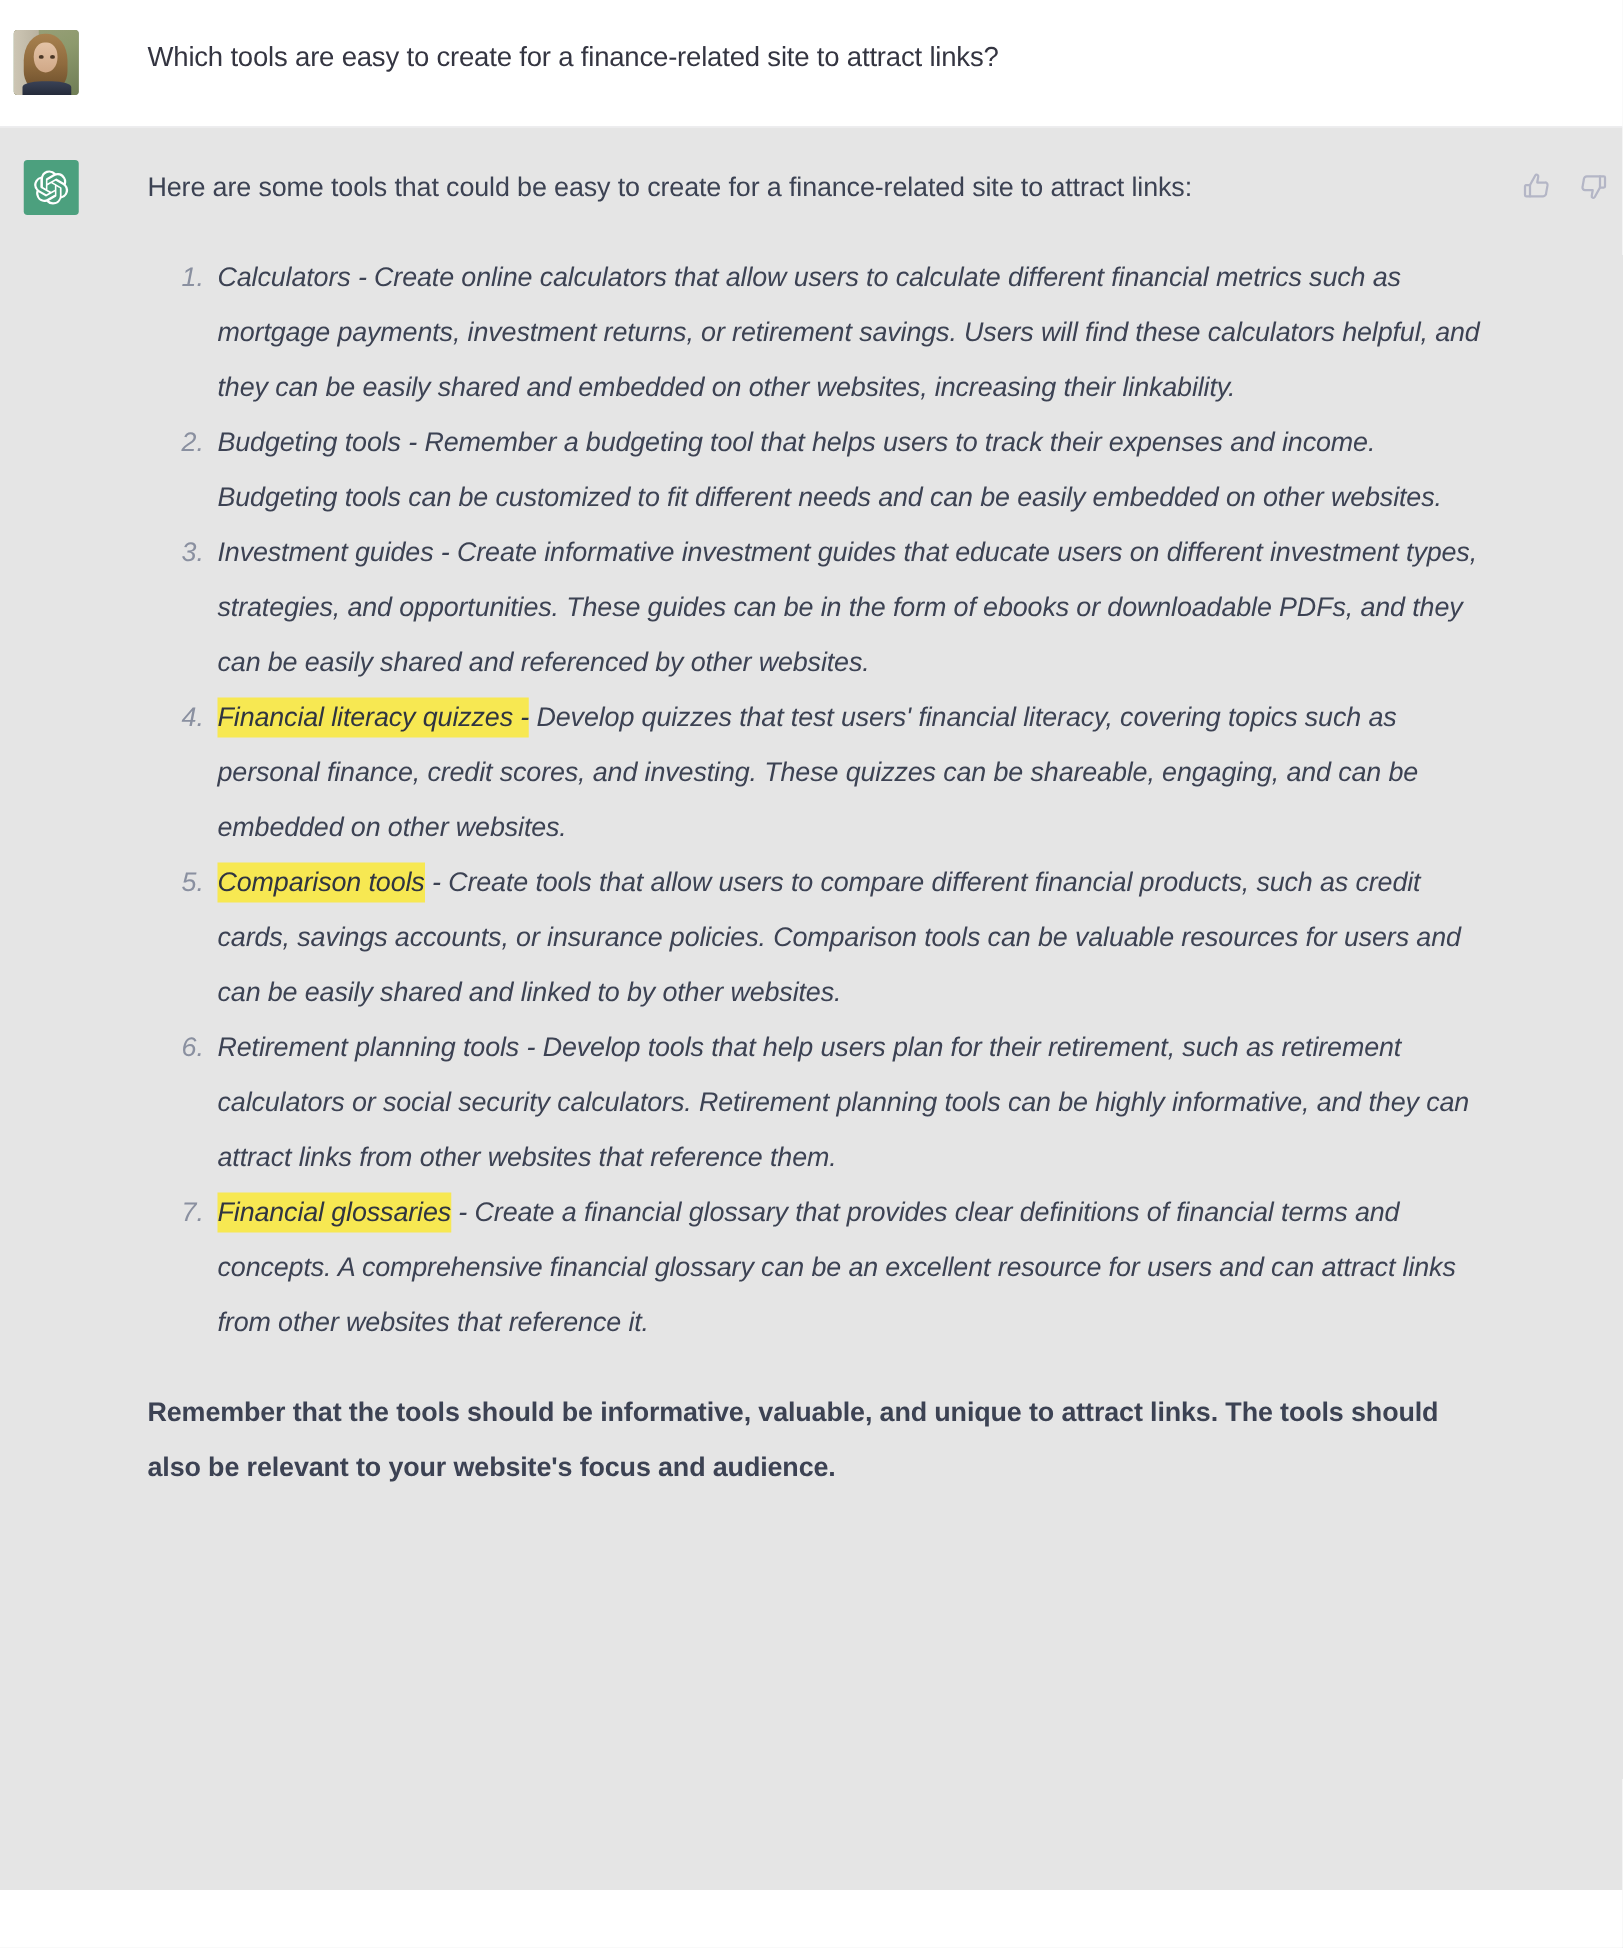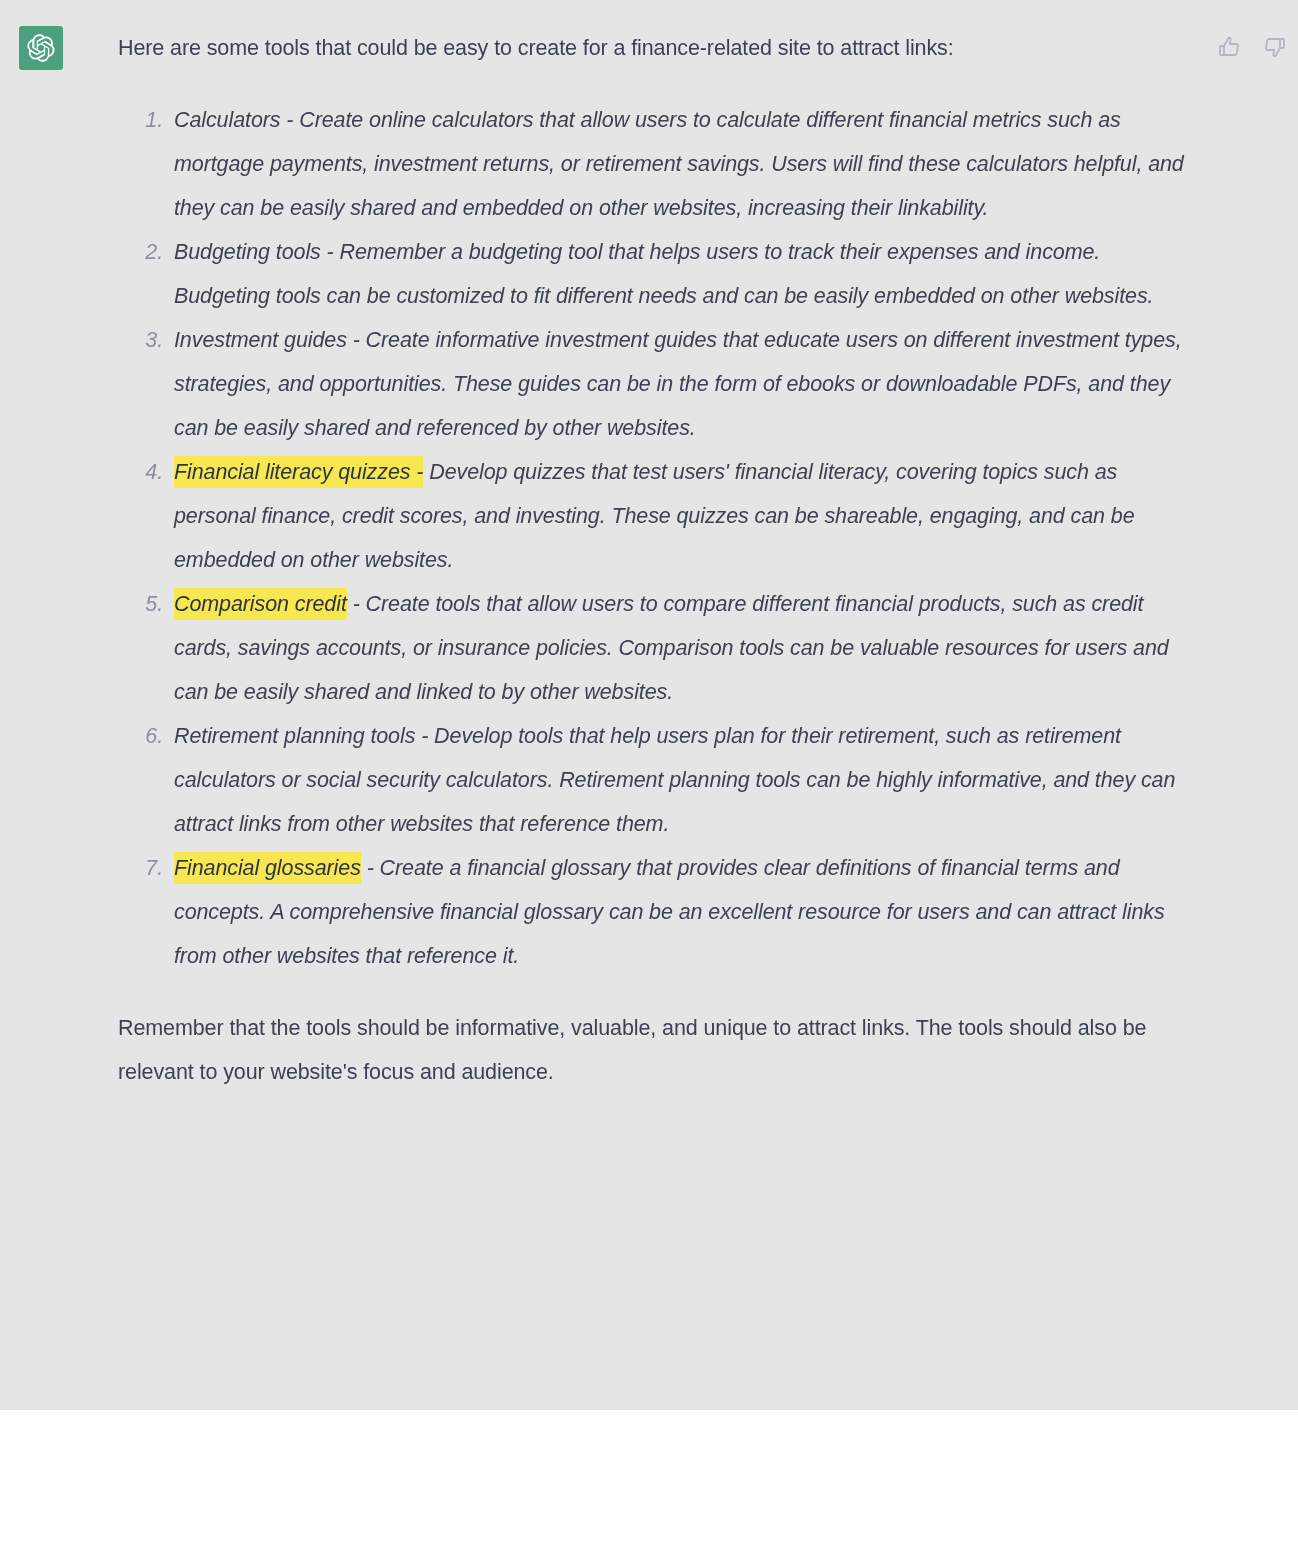--- a/index.html
+++ b/index.html
@@ -134,21 +134,21 @@
     line-height: 44px;
     color: #3c4253;
     letter-spacing: -0.1px;
   }
 
   .para {
     margin: 0;
     max-width: 1035px;
   }
   .para-intro { margin-bottom: 28px; }
-  .para-outro { margin-top: 28px; }
+  .para-outro { margin-top: 28px; font-weight: bold; }
 
   ol.tool-list {
     margin: 0;
     padding: 0 0 0 56px;
     list-style: none;
     counter-reset: toolc;
     max-width: 1090px;
   }
   ol.tool-list > li {
     counter-increment: toolc;
@@ -192,20 +192,36 @@
     border: 0;
     padding: 0;
   }
   .fb-btn svg { display: block; }
 </style>
 </head>
 <body>
 
 <div class="chat">
 
+  <div class="msg-row msg-row-user">
+    <div class="avatar-col">
+      <div class="avatar-photo">
+        <div class="ph-bg"></div>
+        <div class="ph-wall"></div>
+        <div class="ph-hair"></div>
+        <div class="ph-face"></div>
+        <div class="ph-eye-l"></div>
+        <div class="ph-eye-r"></div>
+        <div class="ph-body"></div>
+      </div>
+    </div>
+    <div class="msg-body msg-body-user">
+      <div class="user-text">Which tools are easy to create for a finance-related site to attract links?</div>
+    </div>
+  </div>
 
   <div class="msg-row msg-row-assistant">
     <div class="avatar-col">
       <div class="avatar-bot">
         <svg width="28" height="28" viewBox="0 0 41 41" fill="none" xmlns="http://www.w3.org/2000/svg" aria-hidden="true">
           <path d="M37.532 16.87a9.963 9.963 0 0 0-.856-8.184 10.078 10.078 0 0 0-10.855-4.835A9.965 9.965 0 0 0 18.306.5a10.079 10.079 0 0 0-9.614 6.977 9.967 9.967 0 0 0-6.664 4.834 10.08 10.08 0 0 0 1.24 11.817 9.965 9.965 0 0 0 .856 8.185 10.079 10.079 0 0 0 10.855 4.835 9.965 9.965 0 0 0 7.516 3.35 10.078 10.078 0 0 0 9.617-6.981 9.967 9.967 0 0 0 6.663-4.834 10.079 10.079 0 0 0-1.243-11.813ZM22.498 37.886a7.474 7.474 0 0 1-4.799-1.735c.061-.33.164-.102.232-.143l7.977-4.608a1.29 1.29 0 0 0 .653-1.135v-11.25l3.37 1.95a.12.12 0 0 1 .65.092v9.313a7.504 7.504 0 0 1-7.498 7.516Zm-16.13-6.889a7.474 7.474 0 0 1-.894-5.026c.61.036.167.1.238.143l7.977 4.607a1.294 1.294 0 0 0 1.308 0l9.74-5.622v3.89a.12.12 0 0 1-.48.103l-8.068 4.657a7.512 7.512 0 0 1-10.251-2.752ZM4.262 13.62a7.47 7.47 0 0 1 3.907-3.283c0 .71-.04.194-.4.276v9.216a1.29 1.29 0 0 0 .653 1.132l9.74 5.622-3.37 1.95a.12.12 0 0 1-.114.01L6.922 23.87a7.512 7.512 0 0 1-2.76-10.25Zm27.7 6.446-9.74-5.623 3.37-1.948a.12.12 0 0 1 .114-.01l8.068 4.657a7.508 7.508 0 0 1-1.158 13.533v-9.477a1.29 1.29 0 0 0-.654-1.132Zm3.355-5.05c-.61-.037-.167-.1-.238-.144l-7.977-4.607a1.295 1.295 0 0 0-1.308 0l-9.74 5.622v-3.89a.12.12 0 0 1 .048-.102l8.068-4.654a7.507 7.507 0 0 1 11.147 7.775Zm-21.104 6.942-3.37-1.95a.12.12 0 0 1-.065-.092v-9.313a7.507 7.507 0 0 1 12.308-5.765c-.6.033-.165.101-.232.143l-7.977 4.607a1.29 1.29 0 0 0-.653 1.135l-.01 11.235Zm1.831-3.947 4.34-2.506 4.34 2.504v5.011l-4.34 2.505-4.34-2.505V18.01Z" fill="#ffffff"></path>
         </svg>
       </div>
     </div>
 
@@ -237,21 +253,21 @@
           <li>
             <span>Budgeting tools - Remember a budgeting tool that helps users to track their expenses and income. Budgeting tools can be customized to fit different needs and can be easily embedded on other websites.</span>
           </li>
           <li>
             <span>Investment guides - Create informative investment guides that educate users on different investment types, strategies, and opportunities. These guides can be in the form of ebooks or downloadable PDFs, and they can be easily shared and referenced by other websites.</span>
           </li>
           <li>
             <span class="hl">Financial literacy quizzes -</span><span> Develop quizzes that test users' financial literacy, covering topics such as personal finance, credit scores, and investing. These quizzes can be shareable, engaging, and can be embedded on other websites.</span>
           </li>
           <li>
-            <span class="hl">Comparison credit</span><span> - Create tools that allow users to compare different financial products, such as credit cards, savings accounts, or insurance policies. Comparison tools can be valuable resources for users and can be easily shared and linked to by other websites.</span>
+            <span class="hl">Comparison tools</span><span> - Create tools that allow users to compare different financial products, such as credit cards, savings accounts, or insurance policies. Comparison tools can be valuable resources for users and can be easily shared and linked to by other websites.</span>
           </li>
           <li>
             <span>Retirement planning tools - Develop tools that help users plan for their retirement, such as retirement calculators or social security calculators. Retirement planning tools can be highly informative, and they can attract links from other websites that reference them.</span>
           </li>
           <li>
             <span class="hl">Financial glossaries</span><span> - Create a financial glossary that provides clear definitions of financial terms and concepts. A comprehensive financial glossary can be an excellent resource for users and can attract links from other websites that reference it.</span>
           </li>
         </ol>
 
         <p class="para para-outro">Remember that the tools should be informative, valuable, and unique to attract links. The tools should also be relevant to your website's focus and audience.</p>

